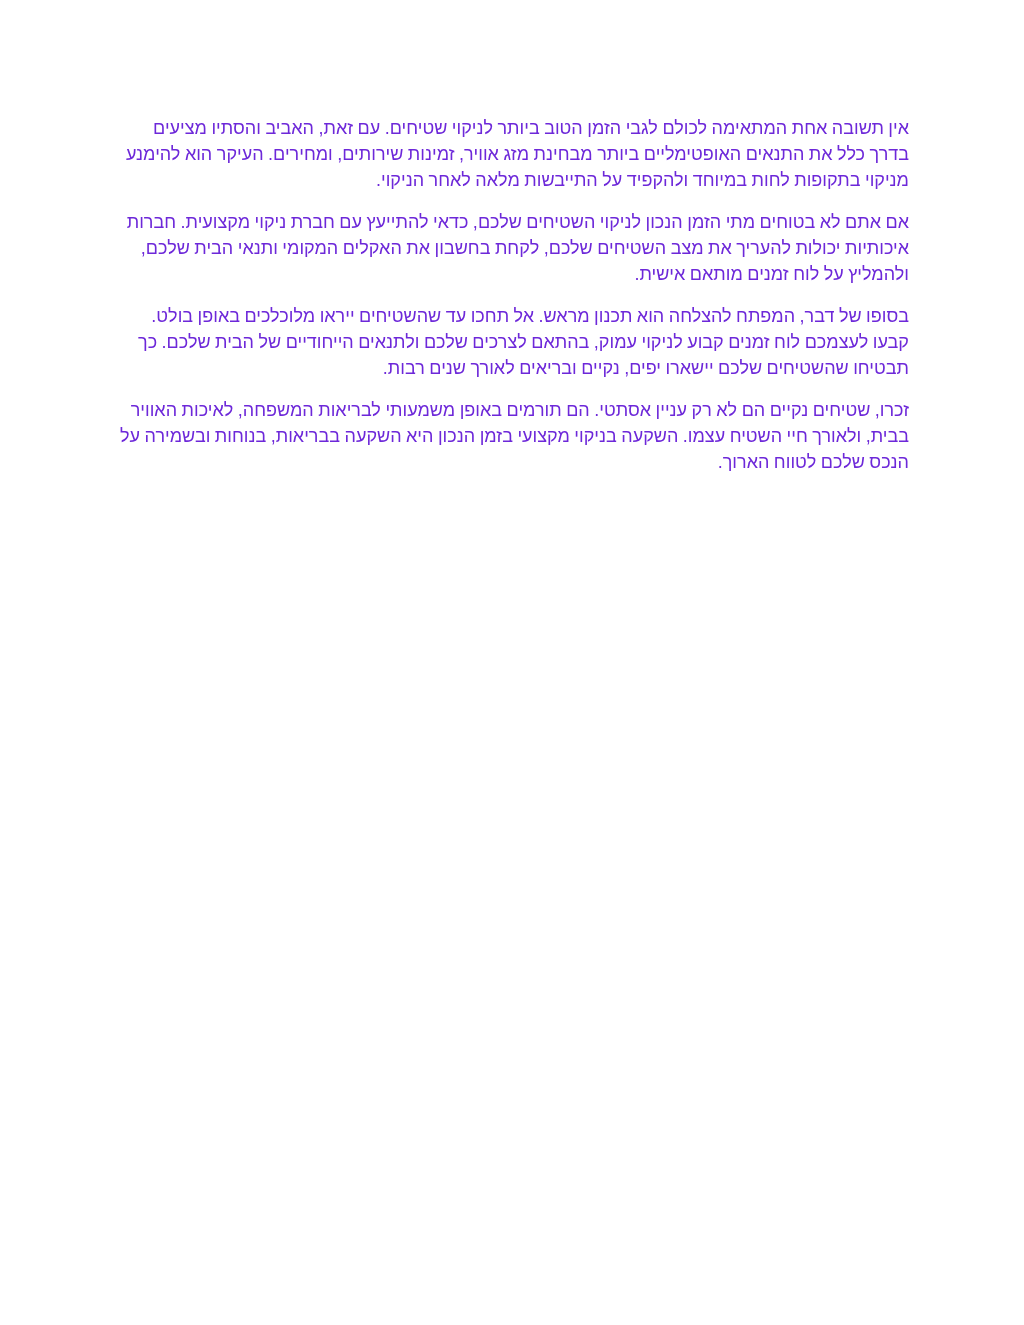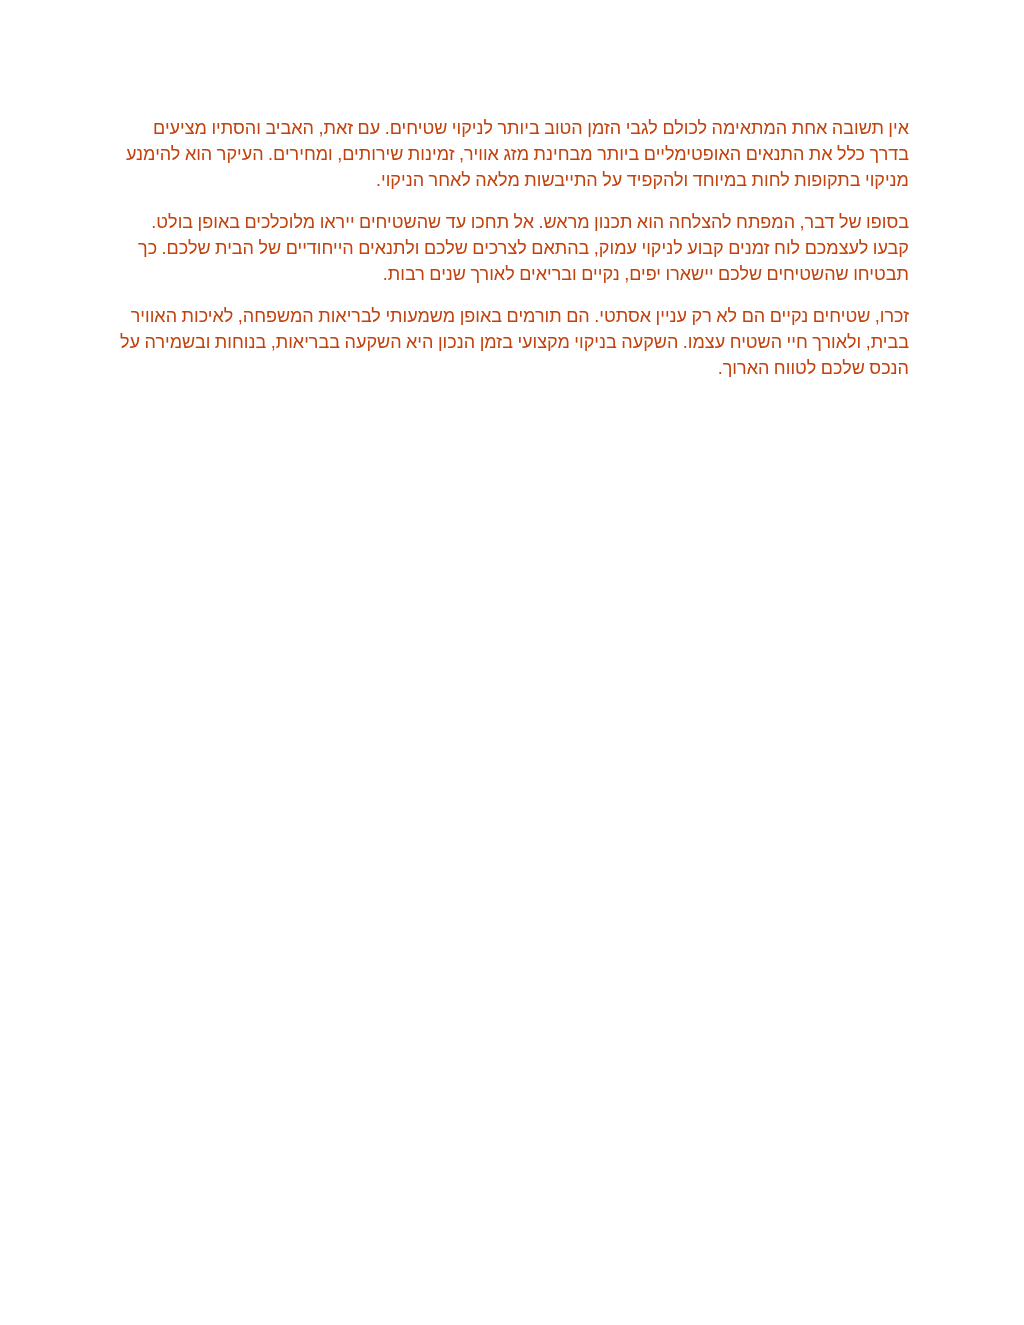--- a/index.html
+++ b/index.html
@@ -15,32 +15,33 @@
     }
     .page {
       width: 794px;
       margin: 0 auto;
       padding-top: 115px;
       box-sizing: border-box;
     }
     .doc-text {
       direction: rtl;
       text-align: right;
-      color: #c2410c;
+      color: #6d28d9;
       font-size: 18px;
       line-height: 26px;
     }
     .doc-text p {
       margin: 0 0 16px 0;
       padding: 0;
       word-spacing: -0.5px;
     }
   </style>
 </head>
 <body>
 
 <main class="page">
   <article class="doc-text" dir="rtl">
     <p>אין תשובה אחת המתאימה לכולם לגבי הזמן הטוב ביותר לניקוי שטיחים. עם זאת, האביב והסתיו מציעים בדרך כלל את התנאים האופטימליים ביותר מבחינת מזג אוויר, זמינות שירותים, ומחירים. העיקר הוא להימנע מניקוי בתקופות לחות במיוחד ולהקפיד על התייבשות מלאה לאחר הניקוי.</p>
+    <p>אם אתם לא בטוחים מתי הזמן הנכון לניקוי השטיחים שלכם, כדאי להתייעץ עם חברת ניקוי מקצועית. חברות איכותיות יכולות להעריך את מצב השטיחים שלכם, לקחת בחשבון את האקלים המקומי ותנאי הבית שלכם, ולהמליץ על לוח זמנים מותאם אישית.</p>
     <p>בסופו של דבר, המפתח להצלחה הוא תכנון מראש. אל תחכו עד שהשטיחים ייראו מלוכלכים באופן בולט. קבעו לעצמכם לוח זמנים קבוע לניקוי עמוק, בהתאם לצרכים שלכם ולתנאים הייחודיים של הבית שלכם. כך תבטיחו שהשטיחים שלכם יישארו יפים, נקיים ובריאים לאורך שנים רבות.</p>
     <p>זכרו, שטיחים נקיים הם לא רק עניין אסתטי. הם תורמים באופן משמעותי לבריאות המשפחה, לאיכות האוויר בבית, ולאורך חיי השטיח עצמו. השקעה בניקוי מקצועי בזמן הנכון היא השקעה בבריאות, בנוחות ובשמירה על הנכס שלכם לטווח הארוך.</p>
   </article>
 </main>
 
 </body></html>

